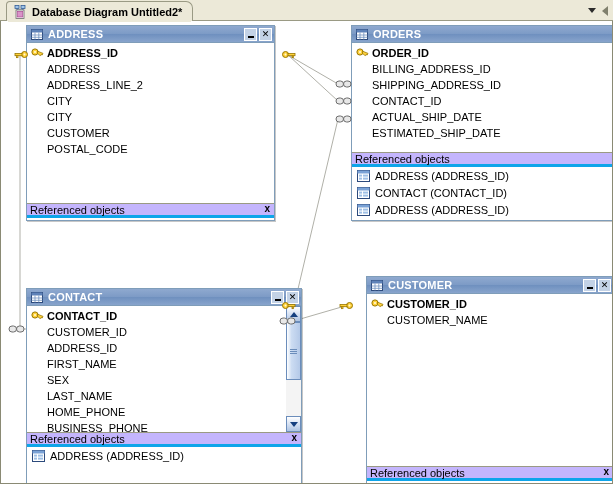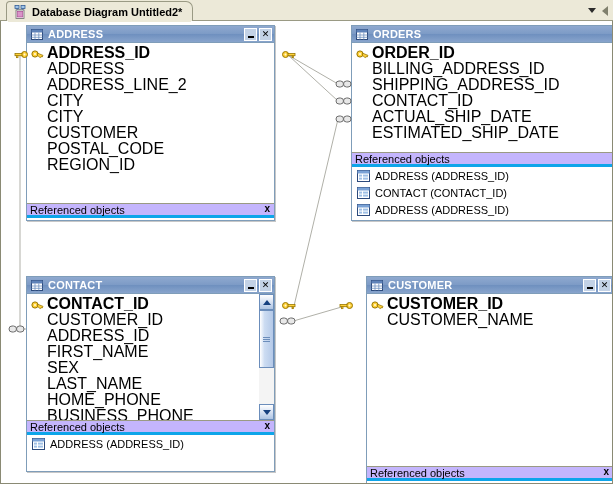--- a/index.html
+++ b/index.html
@@ -132,21 +132,21 @@
   }
   .cols {
     flex: 1;
     padding: 2px 0 0 0;
     overflow: hidden;
   }
   .col {
     display: flex; align-items: center;
     height: 16px;
     padding-left: 4px;
-    font-size: 16px;
+    font-size: 11px;
     color: #000;
     white-space: nowrap;
   }
   .col .pk-icon { width: 13px; height: 12px; flex: none; margin-right: 3px; }
   .col .spacer { width: 16px; flex: none; }
   .col.pk { font-weight: bold; }
 
   
   .vscroll {
     width: 16px; flex: none;
@@ -358,24 +358,20 @@
                 <span>CITY</span>
               </div>
               <div class="col">
                 <span class="spacer"></span>
                 <span>CUSTOMER</span>
               </div>
               <div class="col">
                 <span class="spacer"></span>
                 <span>POSTAL_CODE</span>
               </div>
-              <div class="col">
-                <span class="spacer"></span>
-                <span>REGION_ID</span>
-              </div>
             </div>
           </div>
           <div class="refbar">
             <span class="refbar-label">Referenced objects</span>
             <span class="refbar-close">x</span>
           </div>
           <div class="reflist" style="height: 2px;"></div>
         </div>
         <div class="node" style="left: 351px; top: 3px; width: 292px; height: 196px;">
           <div class="node-title">
@@ -475,21 +471,21 @@
                   <rect x="0.5" y="0.5" width="12" height="3" fill="#7aa2d6"></rect>
                   <rect x="2" y="4.6" width="3" height="2" fill="#9fc0e6"></rect>
                   <rect x="6" y="4.6" width="5" height="2" fill="#9fc0e6"></rect>
                   <rect x="2" y="7.6" width="3" height="2" fill="#9fc0e6"></rect>
                   <rect x="6" y="7.6" width="5" height="2" fill="#9fc0e6"></rect>
                 </svg></span>
               <span>ADDRESS (ADDRESS_ID)</span>
             </div>
           </div>
         </div>
-        <div class="node" style="left: 26px; top: 254px; width: 249px; height: 196px;">
+        <div class="node" style="left: 26px; top: 266px; width: 276px; height: 196px;">
           <div class="node-title">
             <span class="tbl-icon"><svg width="12" height="11" viewBox="0 0 12 11">
                 <rect x="0.5" y="0.5" width="11" height="10" fill="#ffffff" stroke="#2c4a7c" stroke-width="1"></rect>
                 <rect x="0.5" y="0.5" width="11" height="3" fill="#5e82b8"></rect>
                 <line x1="4" y1="3.5" x2="4" y2="10.5" stroke="#6f90bf" stroke-width="0.8"></line>
                 <line x1="7.8" y1="3.5" x2="7.8" y2="10.5" stroke="#6f90bf" stroke-width="0.8"></line>
                 <line x1="0.5" y1="6" x2="11.5" y2="6" stroke="#6f90bf" stroke-width="0.8"></line>
                 <line x1="0.5" y1="8.3" x2="11.5" y2="8.3" stroke="#6f90bf" stroke-width="0.8"></line>
               </svg></span>
             <span class="node-title-text">CONTACT</span>

